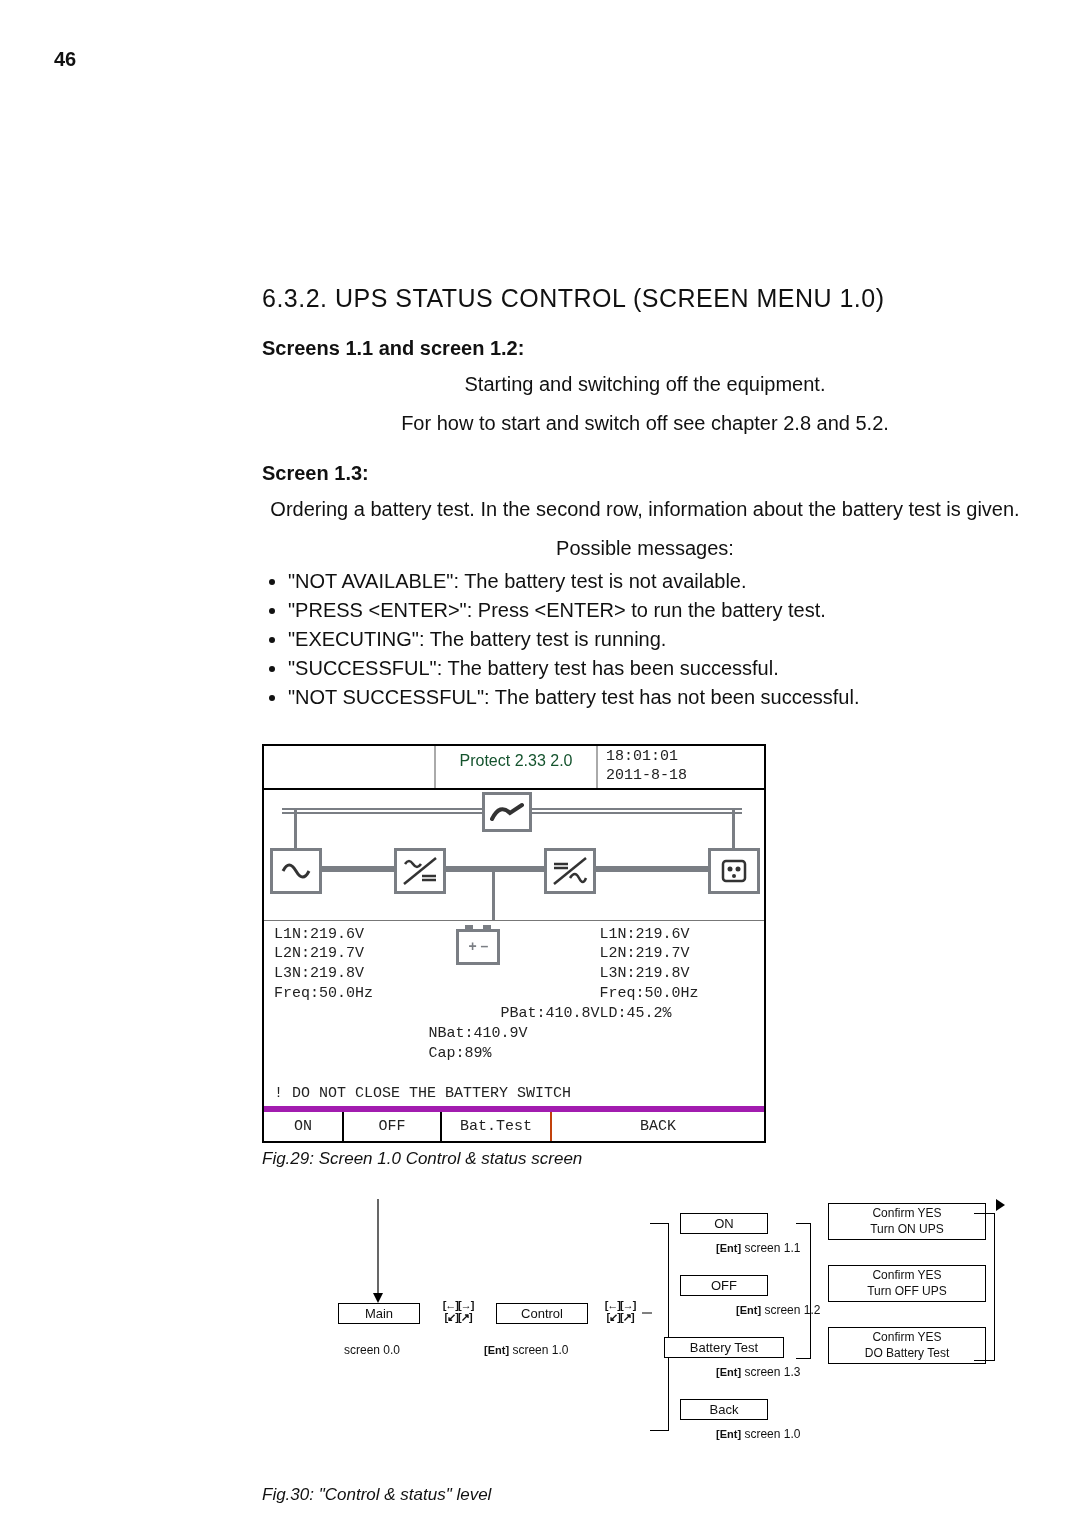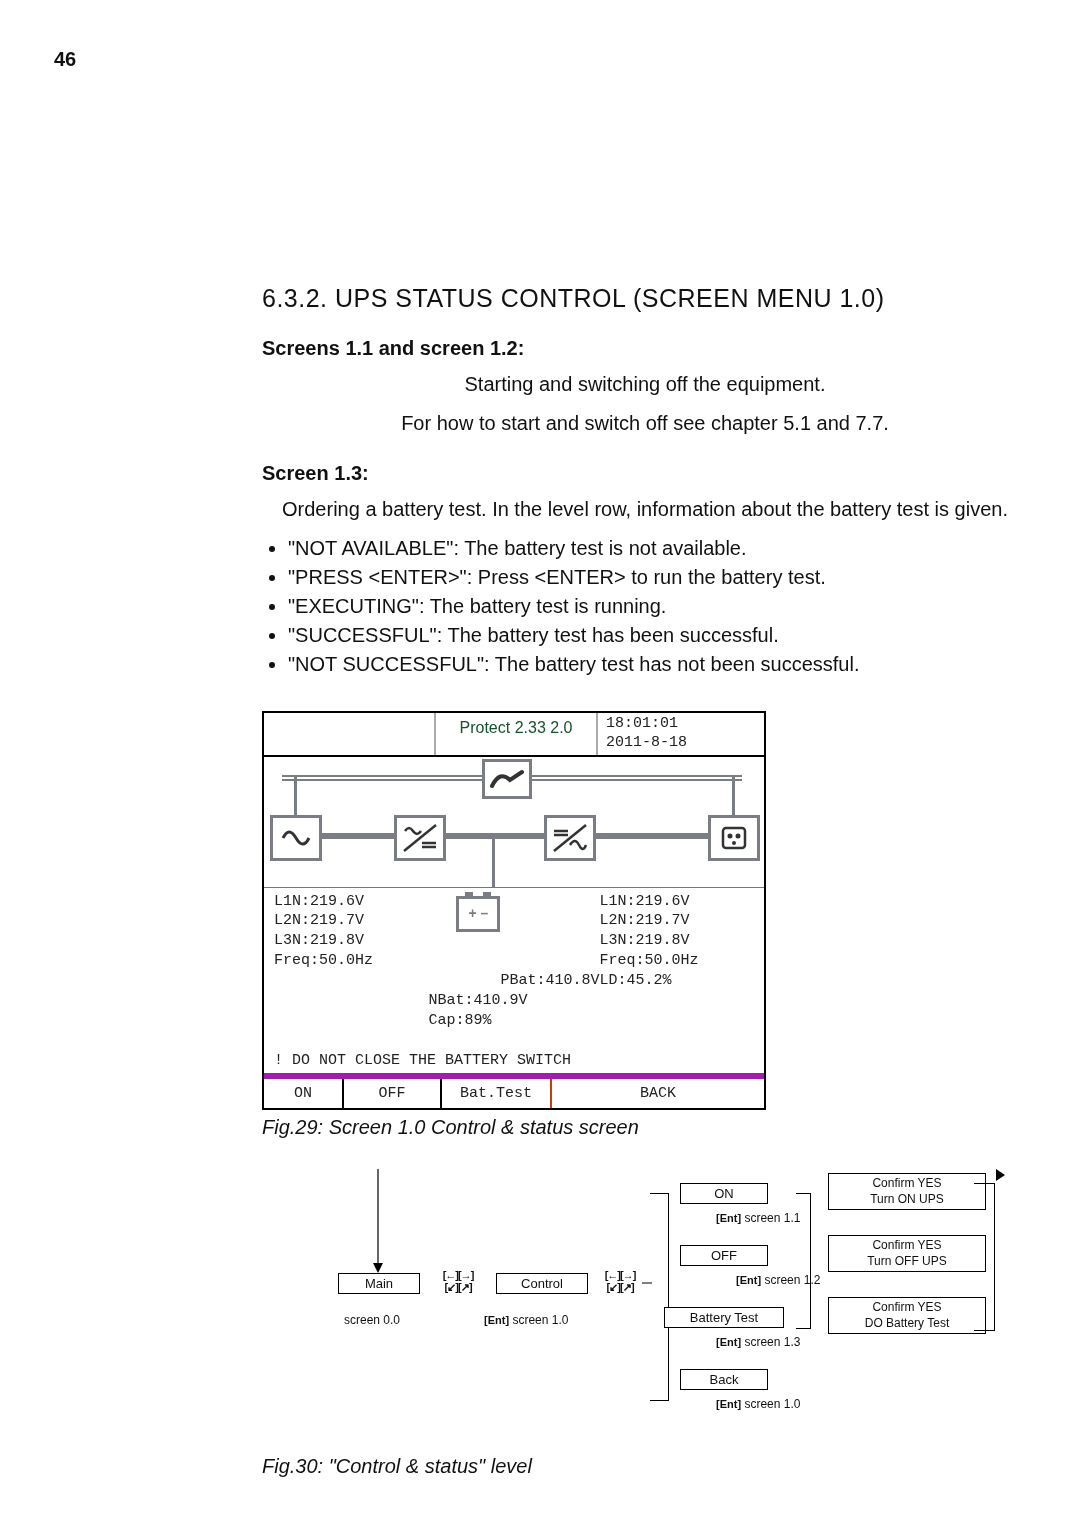--- a/index.html
+++ b/index.html
@@ -126,21 +126,21 @@
     padding: 6px 4px;
     text-align: center;
     font-size: 15px;
   }
   .fig29 .menubar .m1 { width:70px; border-right:2px solid #000;}
   .fig29 .menubar .m2 { width:88px; border-right:2px solid #000;}
   .fig29 .menubar .m3 { width:100px; border-right:2px solid #c2410c;}
   .fig29 .menubar .m4 { flex:1; }
   .fig-caption {
     font-style: italic;
-    font-size: 20px;
+    font-size: 17px;
     margin: 6px 0 0 0;
   }
   
   .fig30 {
     position: relative;
     width: 720px;
     height: 280px;
     margin: 30px 0 4px 56px;
     font-size: 13px;
   }
@@ -172,24 +172,25 @@
 <body>
 
 <div class="page">
 
   <div class="page-number">46</div>
 
   <h2 class="section-title">6.3.2. UPS STATUS CONTROL (SCREEN MENU 1.0)</h2>
 
   <div class="sub-h">Screens 1.1 and screen 1.2:</div>
   <p class="body">Starting and switching off the equipment.</p>
-  <p class="body">For how to start and switch off see chapter 5.1 and 7.7.</p>
+  <p class="body">For how to start and switch off see chapter 2.8 and 5.2.</p>
 
   <div class="sub-h">Screen 1.3:</div>
-  <p class="body">Ordering a battery test. In the level row, information about the battery test is given.</p>
+  <p class="body">Ordering a battery test. In the second row, information about the battery test is given.</p>
+  <p class="body" style="margin-bottom:2px">Possible messages:</p>
   <ul class="msgs">
     <li>"NOT AVAILABLE": The battery test is not available.</li>
     <li>"PRESS &lt;ENTER&gt;": Press &lt;ENTER&gt; to run the battery test.</li>
     <li>"EXECUTING": The battery test is running.</li>
     <li>"SUCCESSFUL": The battery test has been successful.</li>
     <li>"NOT SUCCESSFUL": The battery test has not been successful.</li>
   </ul>
 
   <div class="fig29">
     <div class="topbar">

